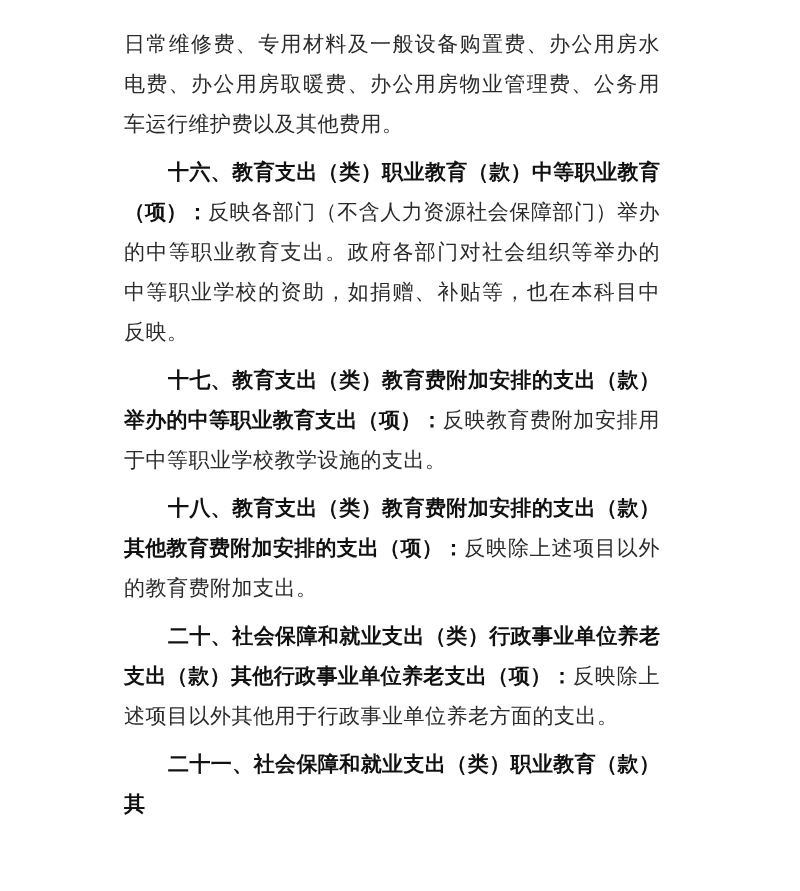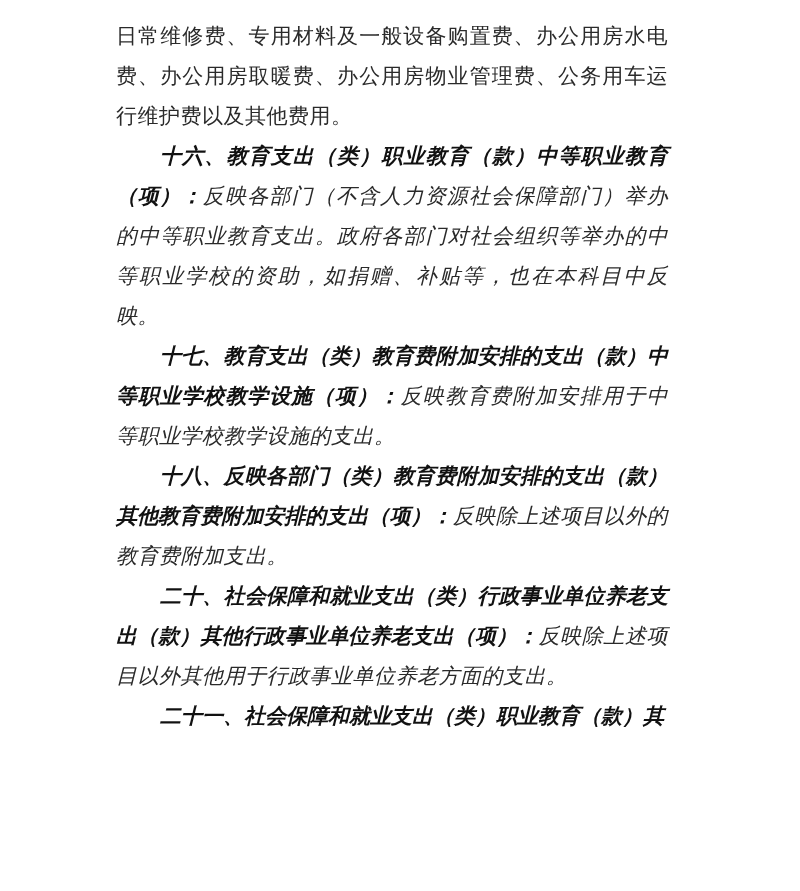--- a/index.html
+++ b/index.html
@@ -19,26 +19,25 @@
       top: 16px;
       width: 552px;
       font-family: "DejaVu Serif", "Liberation Serif", serif;
       font-size: 21px;
       line-height: 40px;
       color: #222222;
       text-align: justify;
       letter-spacing: 0.5px;
     }
     .para {
-      margin: 0;
+      margin: 8px;
       padding: 0;
     }
     .para.indent {
       text-indent: 44px;
-      font-style: italic;
     }
     .bold {
       font-family: "DejaVu Sans", "Liberation Sans", sans-serif;
       font-weight: bold;
       color: #111111;
       letter-spacing: 0;
     }
     .normal {
       color: #2a2a2a;
     }
@@ -47,24 +46,24 @@
 <body>
 
 <div class="page">
   <p class="para">
     <span class="bold"></span><span class="normal">日常维修费、专用材料及一般设备购置费、办公用房水电费、办公用房取暖费、办公用房物业管理费、公务用车运行维护费以及其他费用。</span>
   </p>
   <p class="para indent">
     <span class="bold">十六、教育支出（类）职业教育（款）中等职业教育（项）：</span><span class="normal">反映各部门（不含人力资源社会保障部门）举办的中等职业教育支出。政府各部门对社会组织等举办的中等职业学校的资助，如捐赠、补贴等，也在本科目中反映。</span>
   </p>
   <p class="para indent">
-    <span class="bold">十七、教育支出（类）教育费附加安排的支出（款）中等职业学校教学设施（项）：</span><span class="normal">反映教育费附加安排用于中等职业学校教学设施的支出。</span>
+    <span class="bold">十七、教育支出（类）教育费附加安排的支出（款）举办的中等职业教育支出（项）：</span><span class="normal">反映教育费附加安排用于中等职业学校教学设施的支出。</span>
   </p>
   <p class="para indent">
-    <span class="bold">十八、反映各部门（类）教育费附加安排的支出（款）其他教育费附加安排的支出（项）：</span><span class="normal">反映除上述项目以外的教育费附加支出。</span>
+    <span class="bold">十八、教育支出（类）教育费附加安排的支出（款）其他教育费附加安排的支出（项）：</span><span class="normal">反映除上述项目以外的教育费附加支出。</span>
   </p>
   <p class="para indent">
     <span class="bold">二十、社会保障和就业支出（类）行政事业单位养老支出（款）其他行政事业单位养老支出（项）：</span><span class="normal">反映除上述项目以外其他用于行政事业单位养老方面的支出。</span>
   </p>
   <p class="para indent">
     <span class="bold">二十一、社会保障和就业支出（类）职业教育（款）其</span><span class="normal"></span>
   </p>
 </div>
 
 </body></html>

